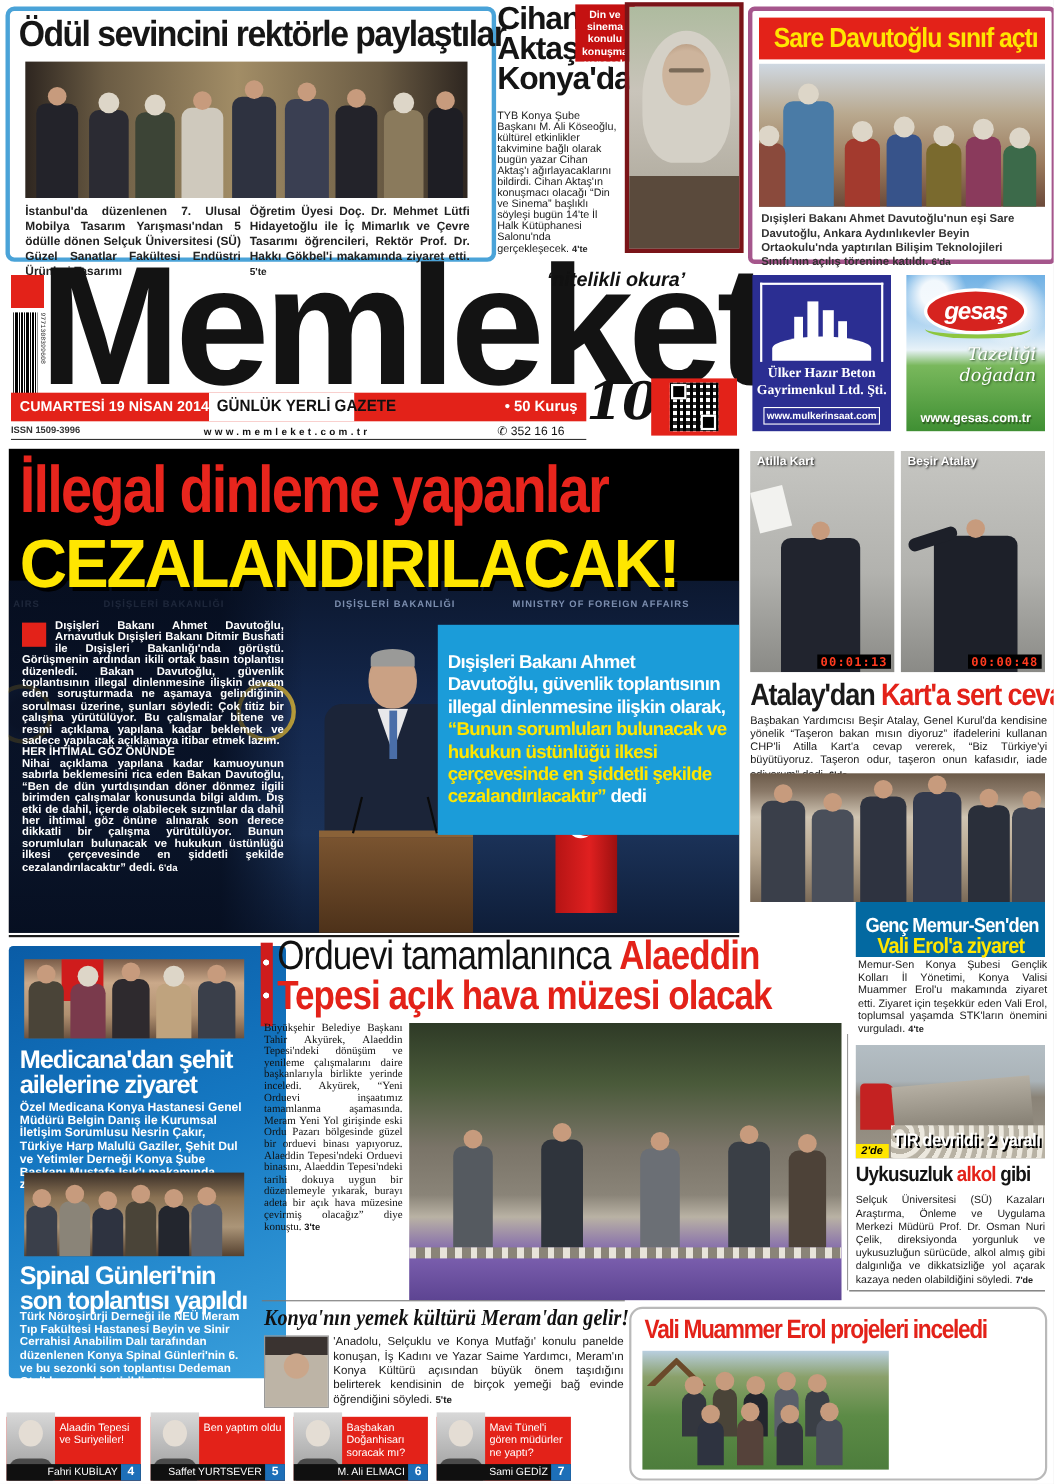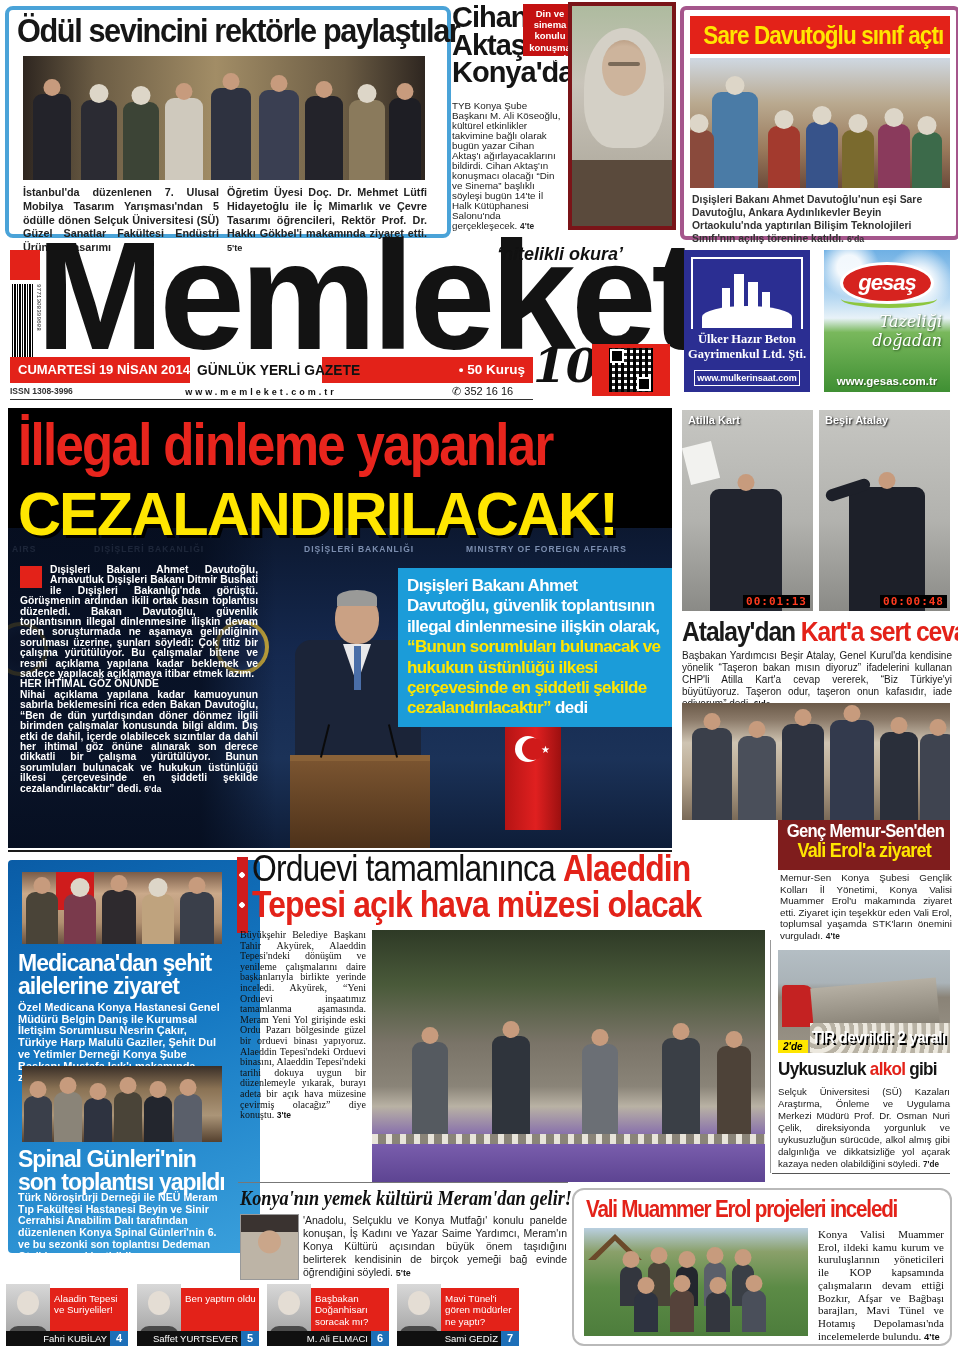--- a/index.html
+++ b/index.html
@@ -108,37 +108,37 @@
   .main-h1{position:absolute;left:10px;top:2px;font-size:60px;font-weight:700;letter-spacing:-2px;color:#e8251d;
      transform:scaleX(.85);transform-origin:0 0;white-space:nowrap}
   .main-h2{position:absolute;left:10px;top:70px;font-size:62px;font-weight:700;letter-spacing:-2px;color:#ffe600;
      transform:scaleX(.96);transform-origin:0 0;white-space:nowrap;text-shadow:3px 3px 0 #000}
   .main-shade{position:absolute;left:0;top:120px;width:268px;height:320px;
      background:linear-gradient(90deg,rgba(5,12,28,.8) 72%,rgba(5,12,28,0))}
   .main-body{position:absolute;left:12px;top:157px;width:238px;color:#fff;font-size:10.3px;line-height:10.4px;font-weight:700}
   .main-body .rsq{float:left;width:22px;height:22px;background:#e32219;margin:1px 8px 2px 0}
   .main-body .sub{font-weight:700}
   .quote{position:absolute;left:390px;top:160px;width:274px;background:#1b9cd9;box-sizing:border-box;
-     padding:8px 9px;font-size:17px;line-height:1.2;font-weight:700;letter-spacing:-.6px;color:#fff}
+     padding:24px 9px;font-size:17px;line-height:1.2;font-weight:700;letter-spacing:-.6px;color:#fff}
   .quote .hl{color:#ffe600}
   .rule-main{left:8px;top:850px;width:664px;height:2px;background:#1a1a1a}
   
   .at-photo{width:131px;height:201px;background:linear-gradient(180deg,#c6c6c2 0%,#b2b2ae 55%,#8a8a86 100%)}
   .at-label{position:absolute;left:6px;top:4px;color:#fff;font-size:11px;font-weight:700;text-shadow:1px 1px 2px #000}
   .timer{position:absolute;right:3px;bottom:3px;background:#000;color:#ff3b1f;font-family:"DejaVu Sans Mono",monospace;
      font-size:11px;font-weight:700;letter-spacing:1px;padding:0 3px}
   .paper{position:absolute;left:4px;top:34px;width:30px;height:38px;background:#f2f2ef;transform:rotate(-14deg)}
   .at-h{left:682px;top:616px;font-size:28px;font-weight:700;letter-spacing:-1.2px;transform:scaleX(.88);
      transform-origin:0 0;white-space:nowrap}
   .at-h .red{color:#e32219}
   .at-body{left:682px;top:650px;width:270px;font-size:10px;line-height:12px;color:#1a1a1a;margin:0}
   
   .grp-photo{left:682px;top:703px;width:268px;height:117px;
      background:linear-gradient(180deg,#6b5a49 0%,#8a7968 14%,#cfc4b2 34%,#b9a992 62%,#7a6a58 100%)}
-  .teal{left:778px;top:820px;width:172px;height:50px;background:#7f1d1d;text-align:center;padding-top:0;box-sizing:border-box}
+  .teal{left:778px;top:820px;width:172px;height:50px;background:#0369a1;text-align:center;padding-top:10px;box-sizing:border-box}
   .teal .l1{display:inline-block;font-size:18.5px;font-weight:700;letter-spacing:-.8px;color:#fff;transform:scaleX(.9);white-space:nowrap}
   .teal .l2{display:inline-block;font-size:20px;font-weight:700;letter-spacing:-.8px;color:#ffe600;transform:scaleX(.9);white-space:nowrap;margin-top:-3px}
   .ms-body{left:780px;top:872px;width:172px;font-size:9.8px;line-height:11.6px;margin:0}
   
   .tir{left:778px;top:950px;width:172px;height:103px;
      background:linear-gradient(180deg,#b4bec4 0%,#aab3b8 32%,#8a8377 46%,#9a9488 100%)}
   .tir .cab{position:absolute;left:4px;bottom:26px;width:32px;height:42px;background:#c42222;border-radius:4px 10px 0 0}
   .tir .trailer{position:absolute;left:34px;bottom:24px;width:126px;height:46px;background:linear-gradient(180deg,#b5afa3,#857f73);transform:rotate(-5deg)}
   .tir .sacks{position:absolute;right:0;bottom:0;width:140px;height:30px;
      background:repeating-radial-gradient(circle at 8px 8px,#ece8de 0 4px,#b8b2a4 5px 9px)}
@@ -256,21 +256,21 @@
     <div class="abs m-redsq"></div>
     <div class="abs m-barcode"></div>
     <div class="abs m-bcnum">9771308399608</div>
     <div class="abs m-title">Memleket</div>
     <div class="abs m-tag">‘nitelikli okura’</div>
     <div class="abs m-bar">
       <span class="m-date">CUMARTESİ 19 NİSAN 2014 •</span>
       <span class="m-center"><span>GÜNLÜK YERLİ GAZETE</span></span>
       <span class="m-price">• 50 Kuruş</span>
     </div>
-    <div class="abs m-issn">ISSN 1308-3996</div>
+    <div class="abs m-issn">ISSN 1509-3996</div>
     <div class="abs m-web">www.memleket.com.tr</div>
     <div class="abs m-phone"><span>✆</span> <span>352 16 16</span></div>
     <div class="abs m-rule"></div>
     <div class="abs m-ten"><span class="n">10</span><span class="d"></span><span class="y">yıl</span></div>
     <div class="abs m-qr">
         <i class="q"></i>
         <i class="c1"></i>
         <i class="c2"></i>
       </div>
   </header>
@@ -427,21 +427,20 @@
       <i class="pp" style="left:36px;bottom:30px;width:22px;height:40px;background:#33363e"></i>
       <i class="pp" style="left:64px;bottom:30px;width:22px;height:44px;background:#4a4438"></i>
       <i class="pp" style="left:92px;bottom:30px;width:22px;height:40px;background:#23262e"></i>
       <i class="pp" style="left:120px;bottom:30px;width:22px;height:44px;background:#5a5f6a"></i>
       <i class="pp" style="left:148px;bottom:30px;width:22px;height:42px;background:#3a3f46"></i>
       <i class="pp" style="left:50px;bottom:4px;width:24px;height:40px;background:#2e3340"></i>
       <i class="pp" style="left:86px;bottom:4px;width:24px;height:42px;background:#55423a"></i>
       <i class="pp" style="left:122px;bottom:4px;width:24px;height:40px;background:#33363e"></i>
       <i class="pp" style="left:158px;bottom:4px;width:24px;height:42px;background:#4a4f5a"></i>
     </div>
-    <p class="vali-body j"><span>Konya Valisi Muammer Erol, ildeki kamu kurum ve kuruluşlarının yöneticileri ile KOP kapsamında çalışmaların devam ettiği Bozkır, Afşar ve Bağbaşı barajları, Mavi Tünel ve Hotamış Depolaması'nda incelemelerde bulundu.</span> <b class="pref" style="font-family:'Liberation Sans',sans-serif">4'te</b></p>
   </section>
 
   <footer>
     <div class="col" style="left:6px">
       <i class="cp"></i>
       <div class="t">Alaadin Tepesi ve Suriyeliler!</div>
       <div class="bar"></div>
       <span class="nm">Fahri KUBİLAY</span>
       <span class="pg">4</span>
     </div>

